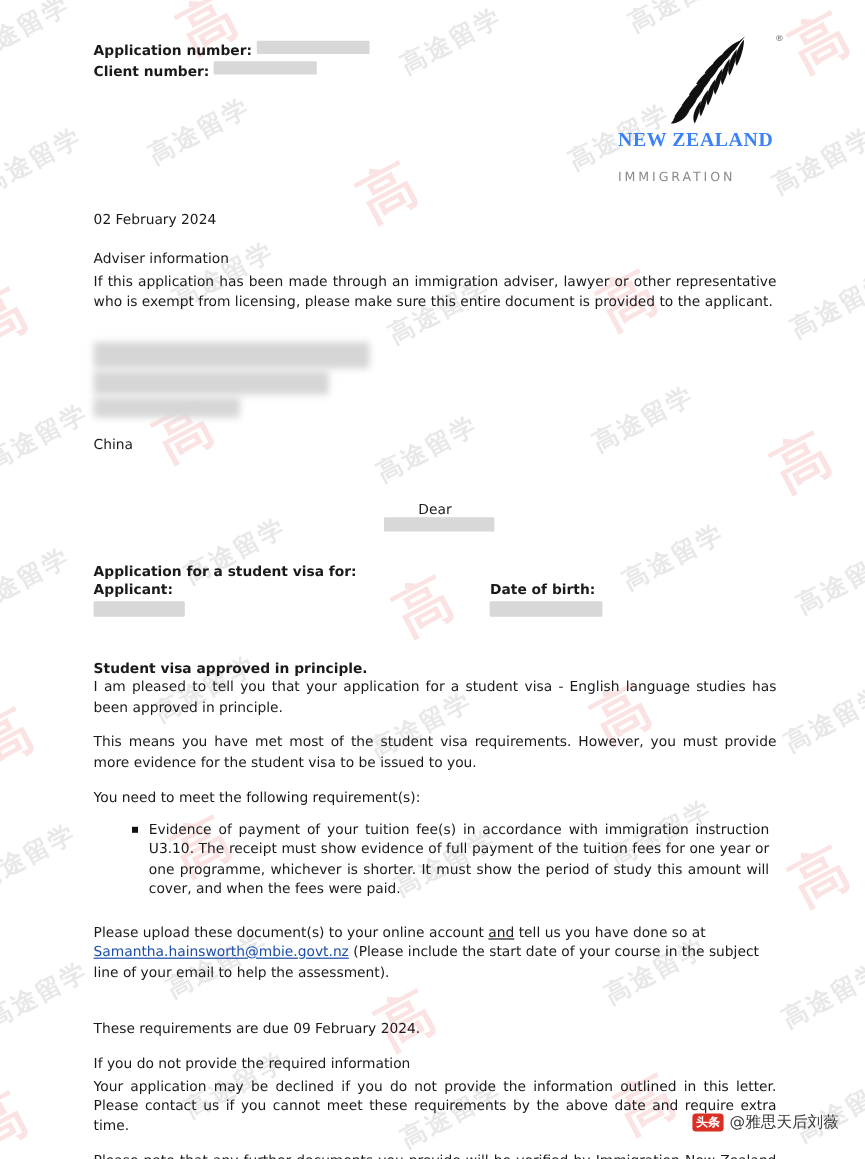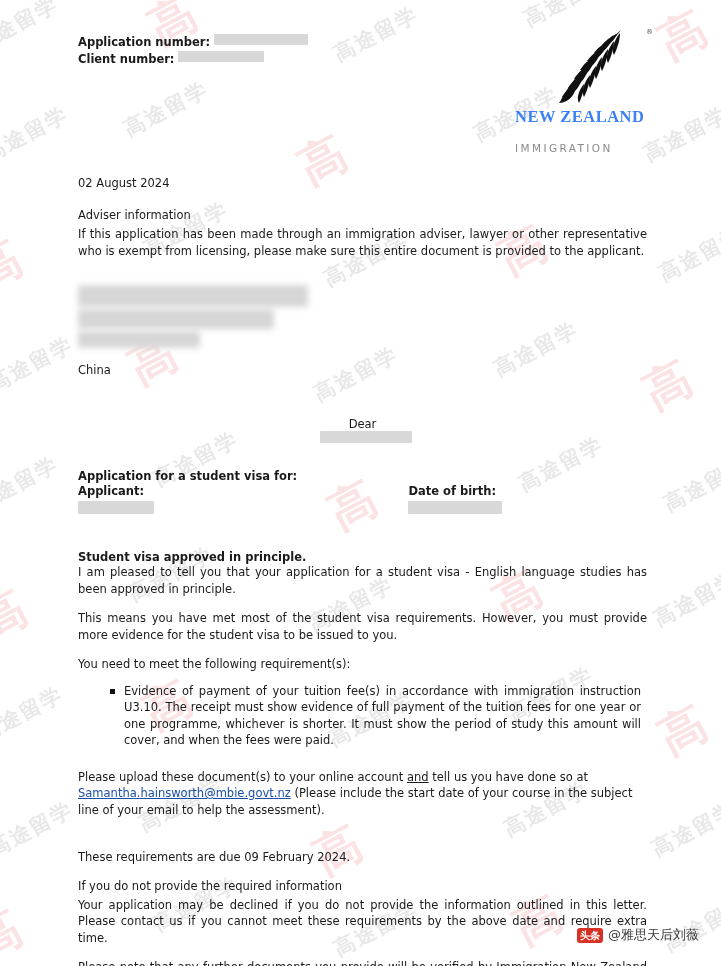--- a/index.html
+++ b/index.html
@@ -325,21 +325,21 @@
             <path d="M69 49 C69 55 67 63 63 71 C60 66 63 56 69 49 Z"></path>
             <path d="M63 58 C63 64 61 71 58 77 C55 72 58 64 63 58 Z"></path>
           </g>
         </g>
       </svg>
       <div class="logo-nz">NEW ZEALAND</div>
       <div class="logo-imm">IMMIGRATION</div>
     </div>
   </div>
 
-  <div class="date">02 August 2024</div>
+  <div class="date">02 February 2024</div>
 
   <h2 class="sec">Adviser information</h2>
   <p class="body">If this application has been made through an immigration adviser, lawyer or other representative who is exempt from licensing, please make sure this entire document is provided to the applicant.</p>
 
   <div class="addr-block">
     <div class="addr-redact addr-r1"></div>
     <div class="addr-redact addr-r2"></div>
     <div class="addr-redact addr-r3"></div>
   </div>
   <div class="country">China</div>

